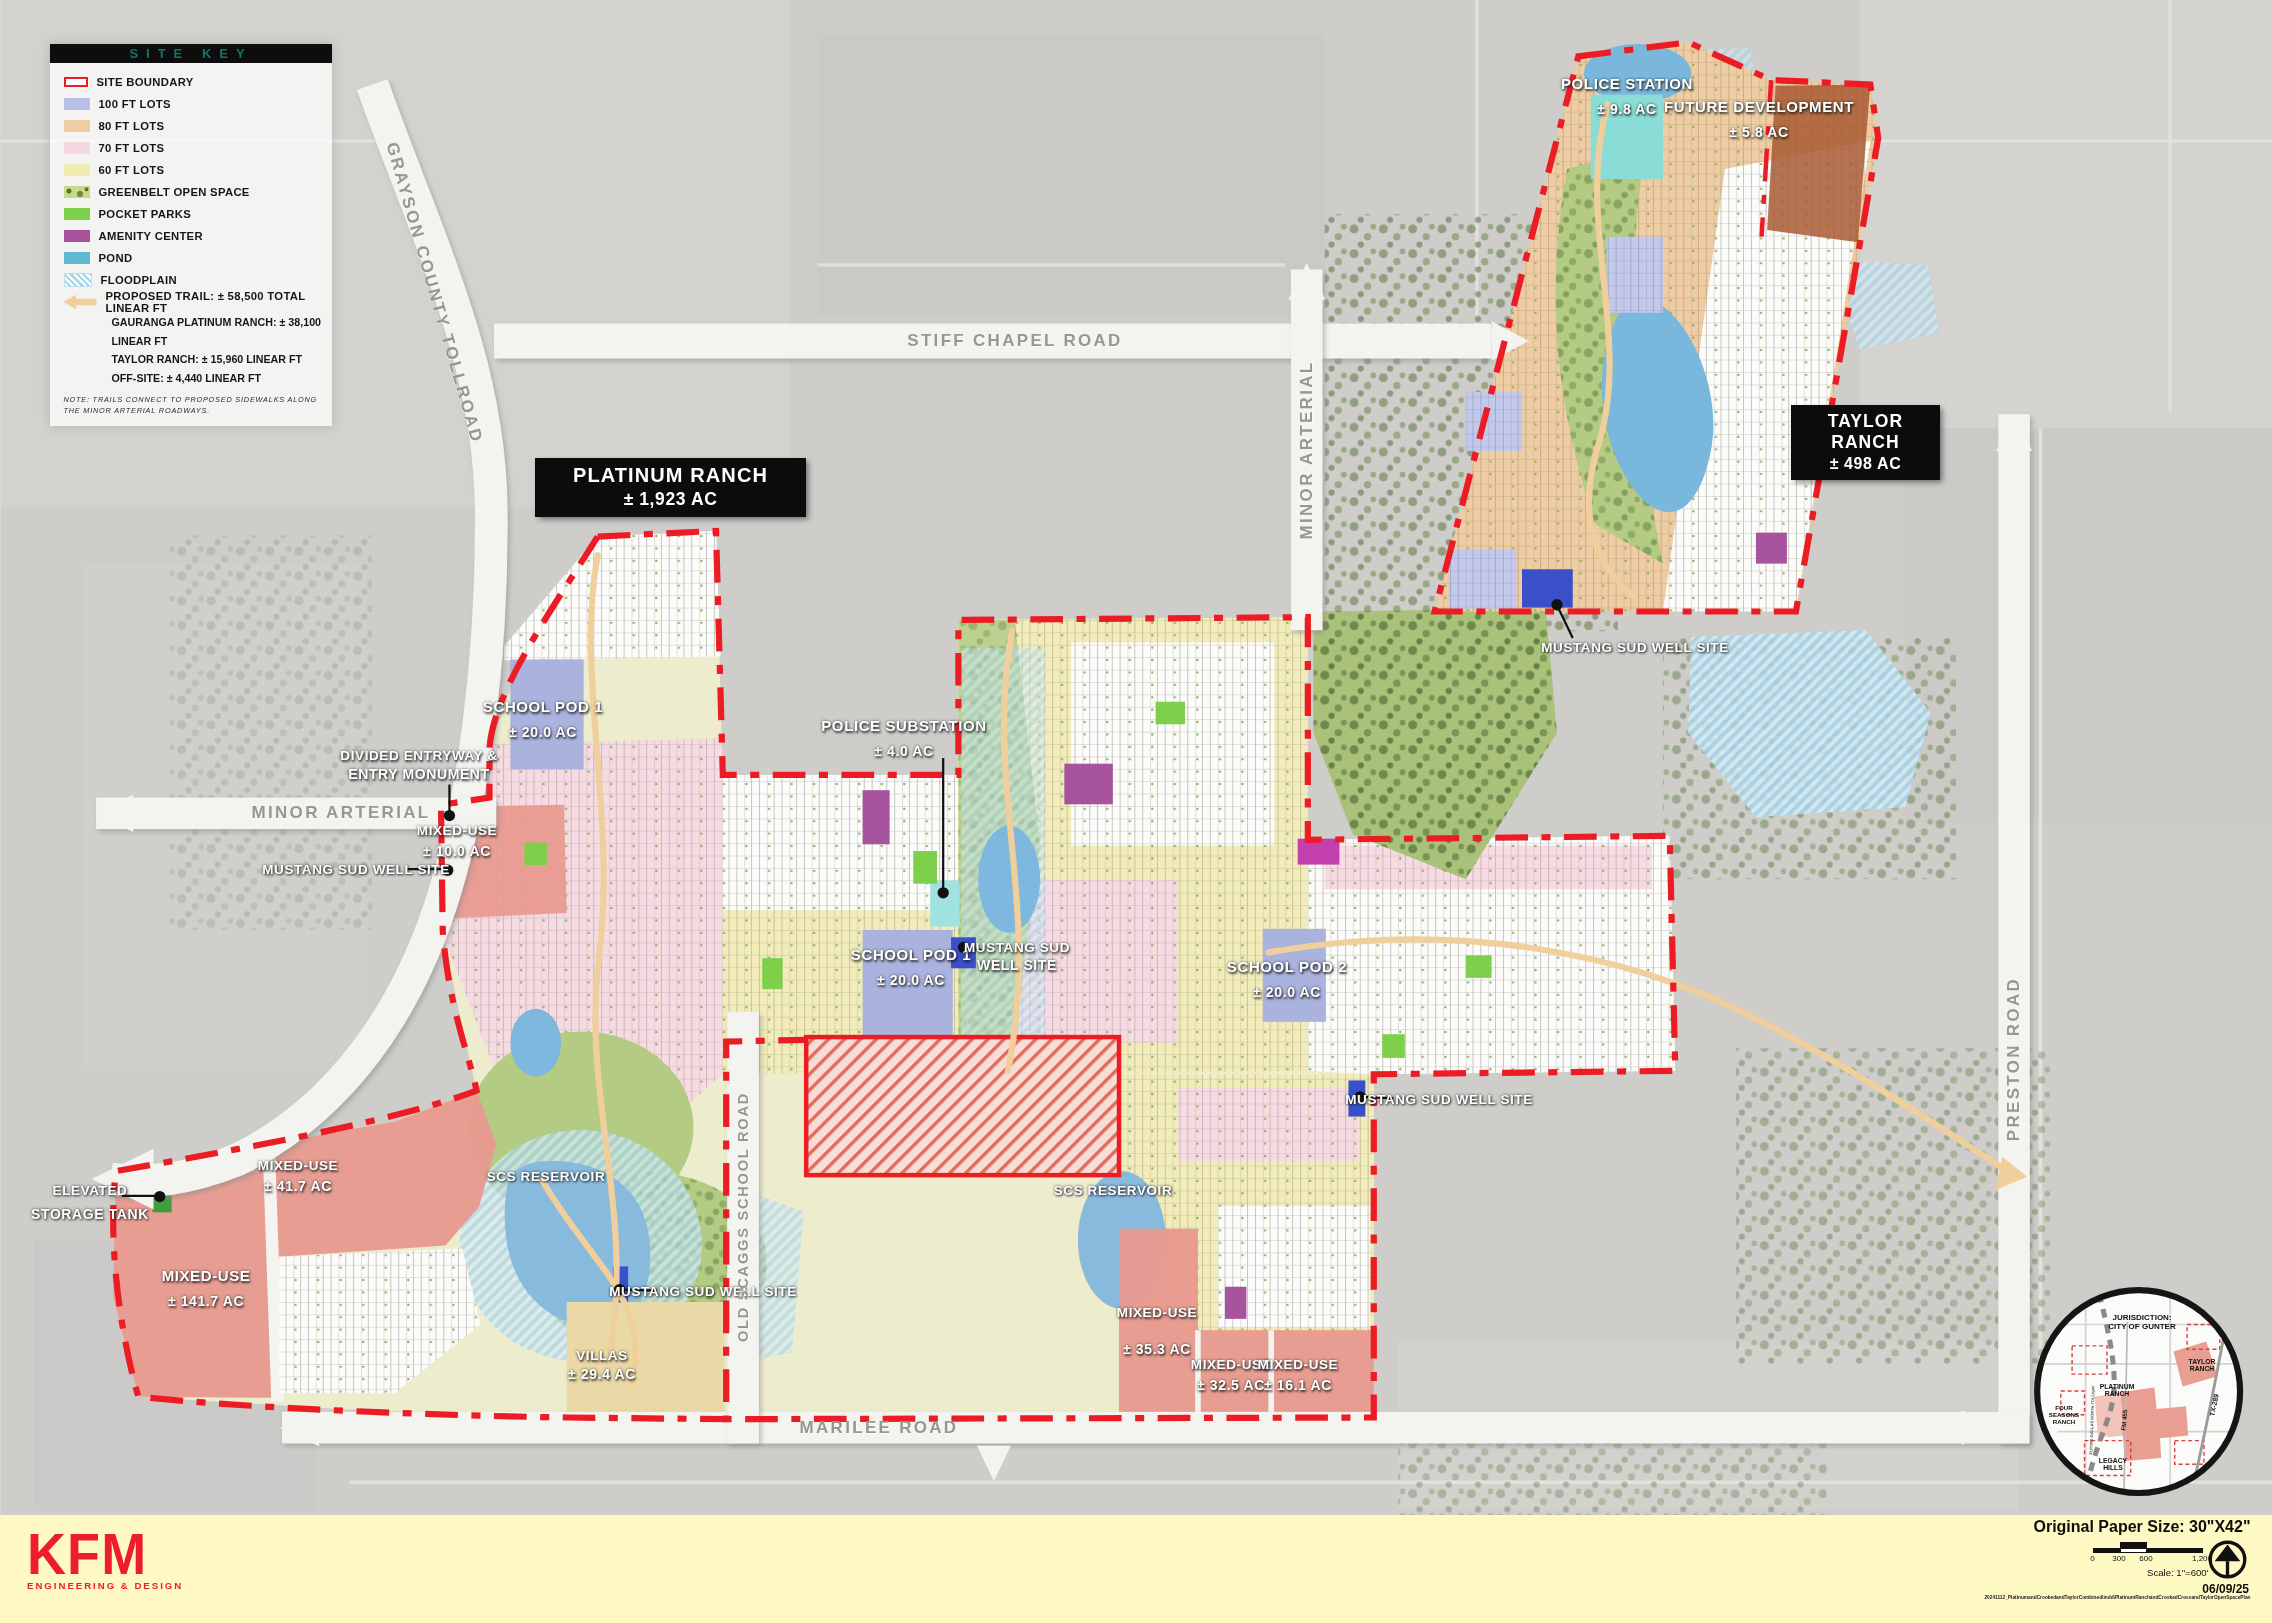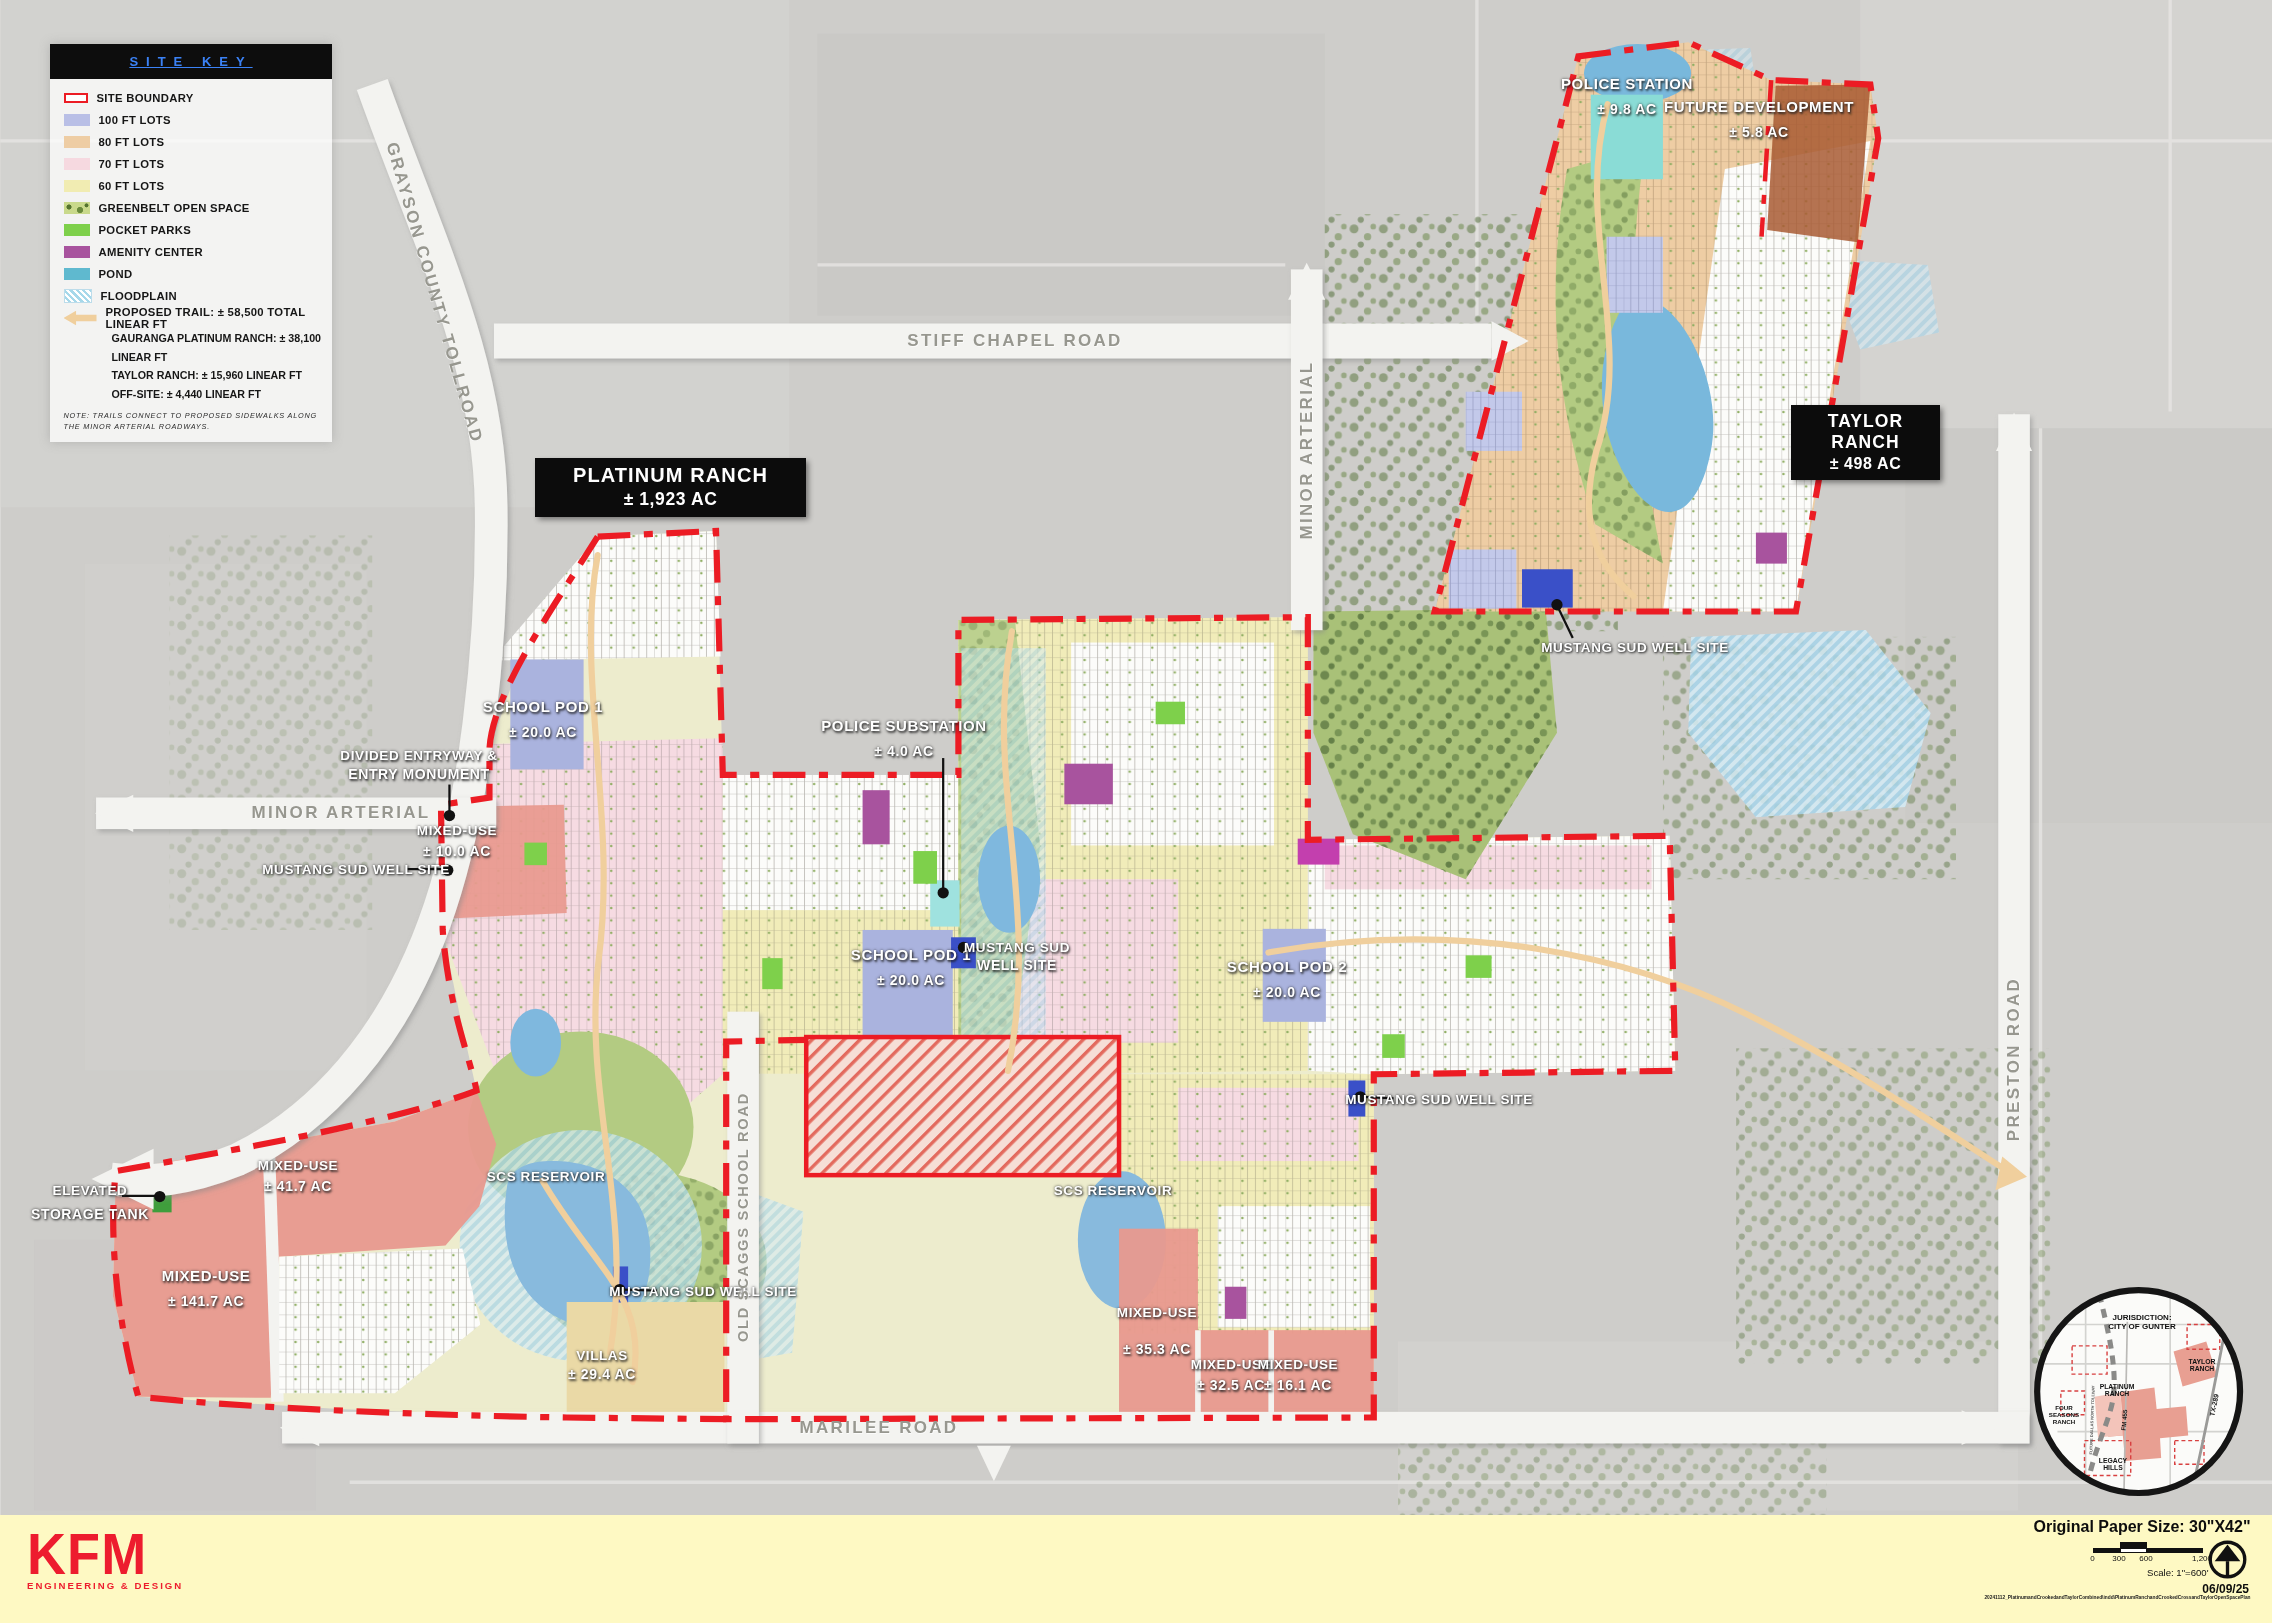--- a/index.html
+++ b/index.html
@@ -27,22 +27,22 @@
 
   
   .ranchbox{position:absolute;background:#0c0c0c;color:#fff;text-align:center;
     font-weight:bold;box-shadow:2.8px 3.4px 5.6px rgba(0,0,0,.45);padding:5.6px 0 6.8px;}
   .ranchbox .rb1{font-size:20px;letter-spacing:1.1px;}
   .ranchbox .rb2{font-size:17.5px;margin-top:2.3px;letter-spacing:0.6px;}
 
   
   .legend{position:absolute;left:50px;top:44px;width:282px;
     background:rgba(255,255,255,.72);box-shadow:0 0 10px rgba(120,120,120,.35);}
-  .legend-hd{background:#0d0d0d;color:#3b82f6;text-align:center;font-weight:bold;
-    font-size:13px;letter-spacing:8px;padding:10px 0;text-decoration:underline;}
+  .legend-hd{background:#0d0d0d;color:#0f766e;text-align:center;font-weight:bold;
+    font-size:13px;letter-spacing:8px;padding:2px 0;}
   .legend-body{padding:8px 10px 9px 13.5px;}
   .lrow{display:flex;align-items:center;height:22px;}
   .sw{width:26px;height:12.4px;margin-right:9px;flex:0 0 auto;}
   .sw-boundary{width:20px;height:6.8px;background:#fff;border:2.8px solid #ec1c24;}
   .sw-100{background:#b9bfe6}.sw-80{background:#eecda4}
   .sw-70{background:#f6d9e0}.sw-60{background:#f1ecb2}
   .sw-green{background-color:#c9d98b;background-image:
      radial-gradient(circle at 5px 5px,#55742f 2.3px,transparent 2.8px),
      radial-gradient(circle at 16px 8px,#6a8a3c 2.8px,transparent 3.4px),
      radial-gradient(circle at 22.5px 3.4px,#55742f 1.7px,transparent 2.3px);}

